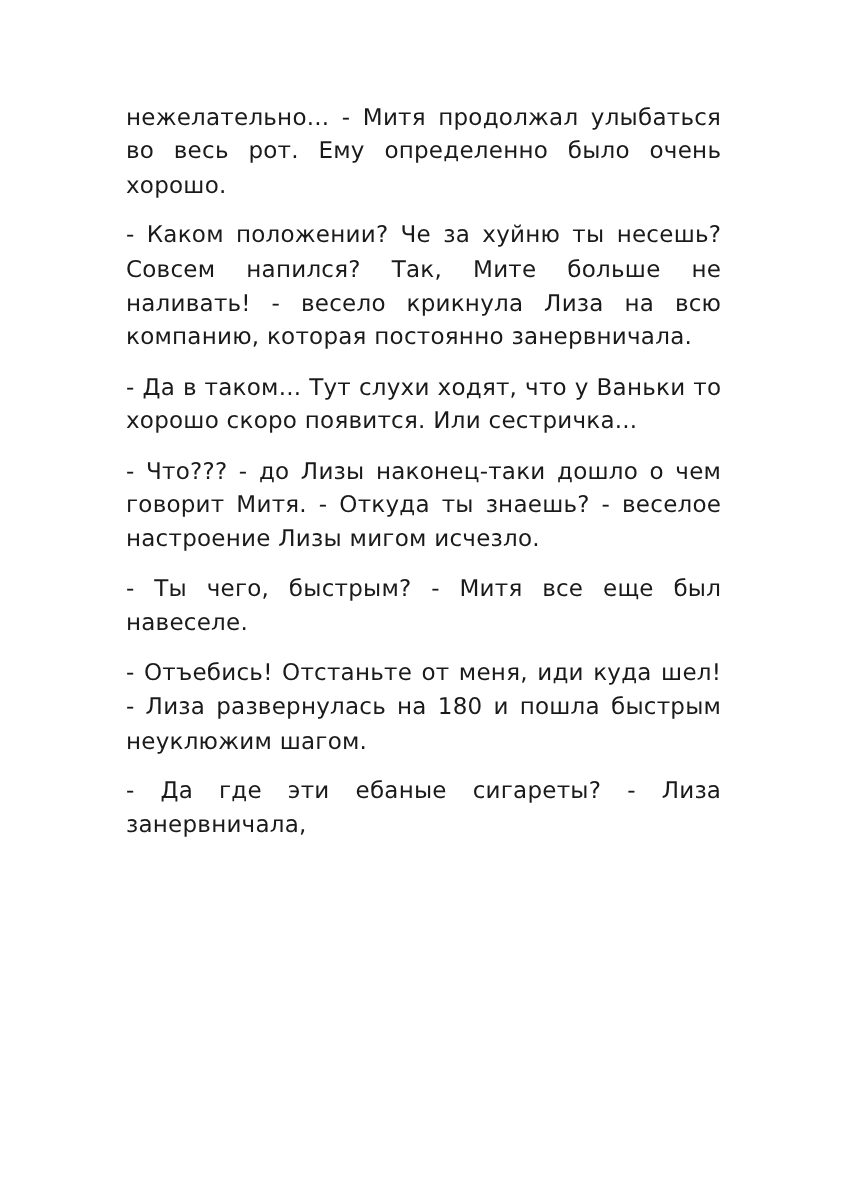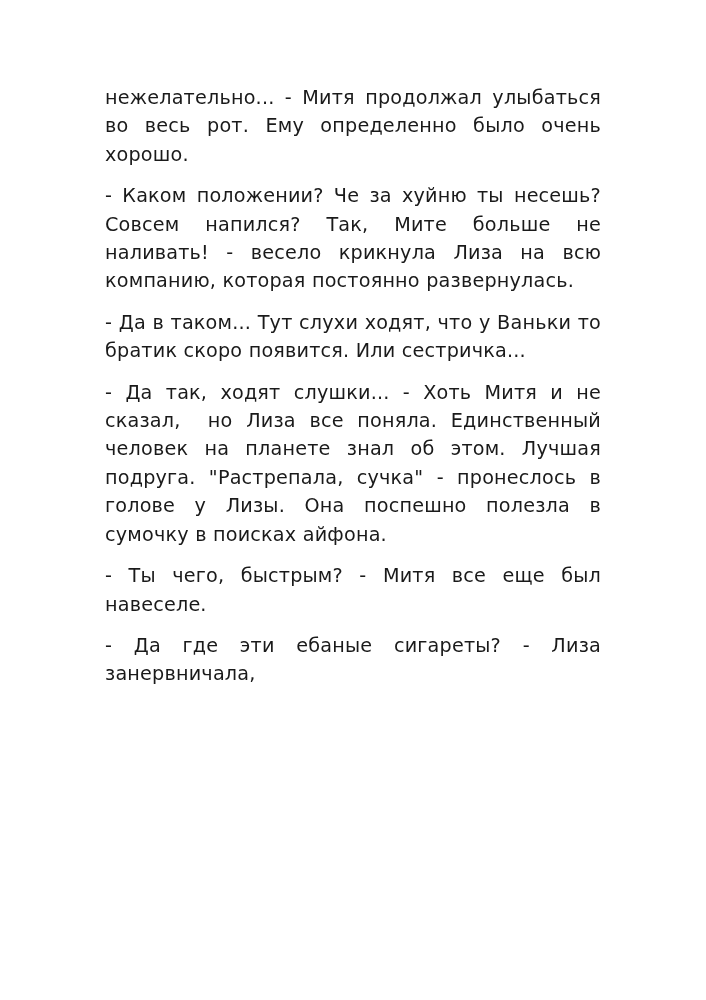--- a/index.html
+++ b/index.html
@@ -57,20 +57,21 @@
     text-align-last: left;
   }
 </style>
 </head>
 <body>
 
 <div id="page">
   <div id="text-column">
 
     <p class="para last-loose">нежелательно... - Митя продолжал улыбаться во весь рот. Ему определенно было очень хорошо.</p>
-    <p class="para last-loose">- Каком положении? Че за хуйню ты несешь? Совсем напился? Так, Мите больше не наливать! - весело крикнула Лиза на всю компанию, которая постоянно развернулась.</p>
-    <p class="para last-loose">- Да в таком... Тут слухи ходят, что у Ваньки то братик скоро появится. Или сестричка...</p>
-    <p class="para last-loose">- Да так, ходят слушки... - Хоть Митя и не сказал,  но Лиза все поняла. Единственный человек на планете знал об этом. Лучшая подруга. "Растрепала, сучка" - пронеслось в голове у Лизы. Она поспешно полезла в сумочку в поисках айфона.</p>
+    <p class="para last-loose">- Каком положении? Че за хуйню ты несешь? Совсем напился? Так, Мите больше не наливать! - весело крикнула Лиза на всю компанию, которая постоянно занервничала.</p>
+    <p class="para last-loose">- Да в таком... Тут слухи ходят, что у Ваньки то хорошо скоро появится. Или сестричка...</p>
+    <p class="para last-loose">- Что??? - до Лизы наконец-таки дошло о чем говорит Митя. - Откуда ты знаешь? - веселое настроение Лизы мигом исчезло.</p>
     <p class="para last-loose">- Ты чего, быстрым? - Митя все еще был навеселе.</p>
+    <p class="para last-loose">- Отъебись! Отстаньте от меня, иди куда шел! - Лиза развернулась на 180 и пошла быстрым неуклюжим шагом.</p>
     <p class="para last-loose">- Да где эти ебаные сигареты? - Лиза занервничала,</p>
 
   </div>
 </div>
 
 </body></html>

